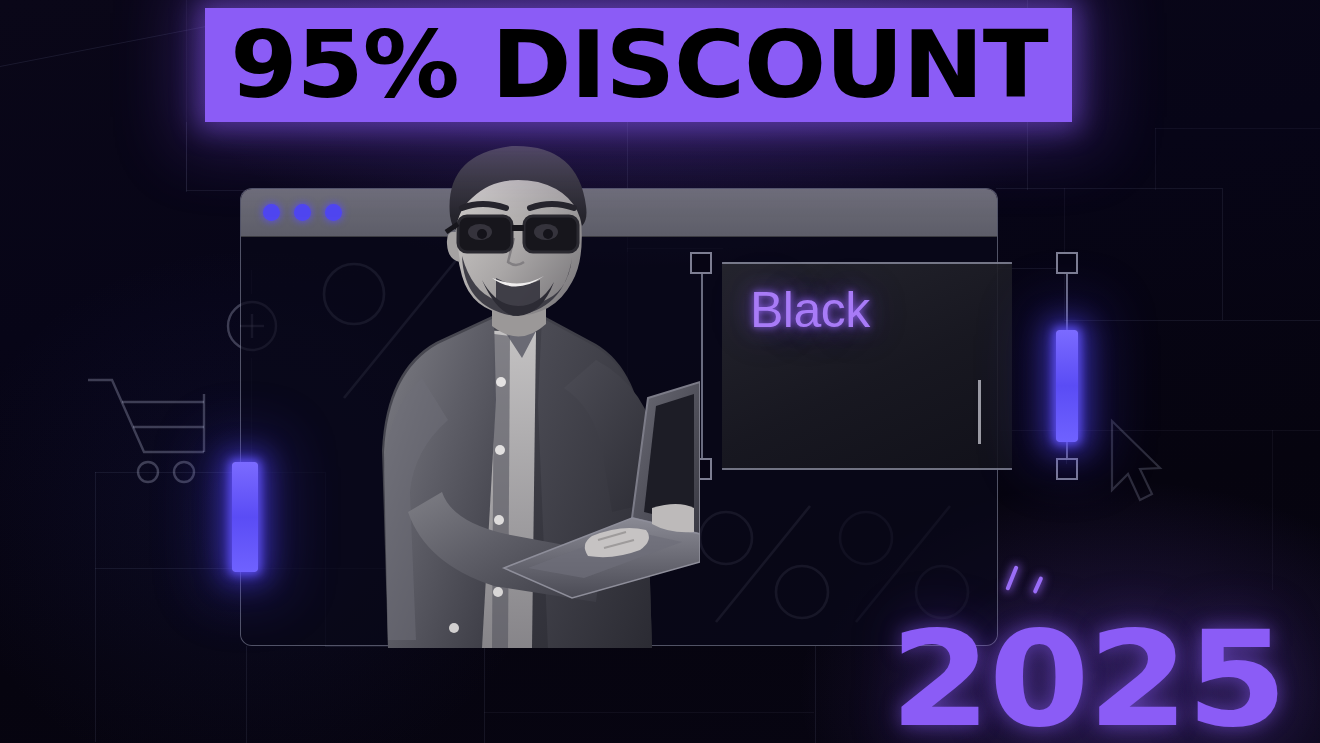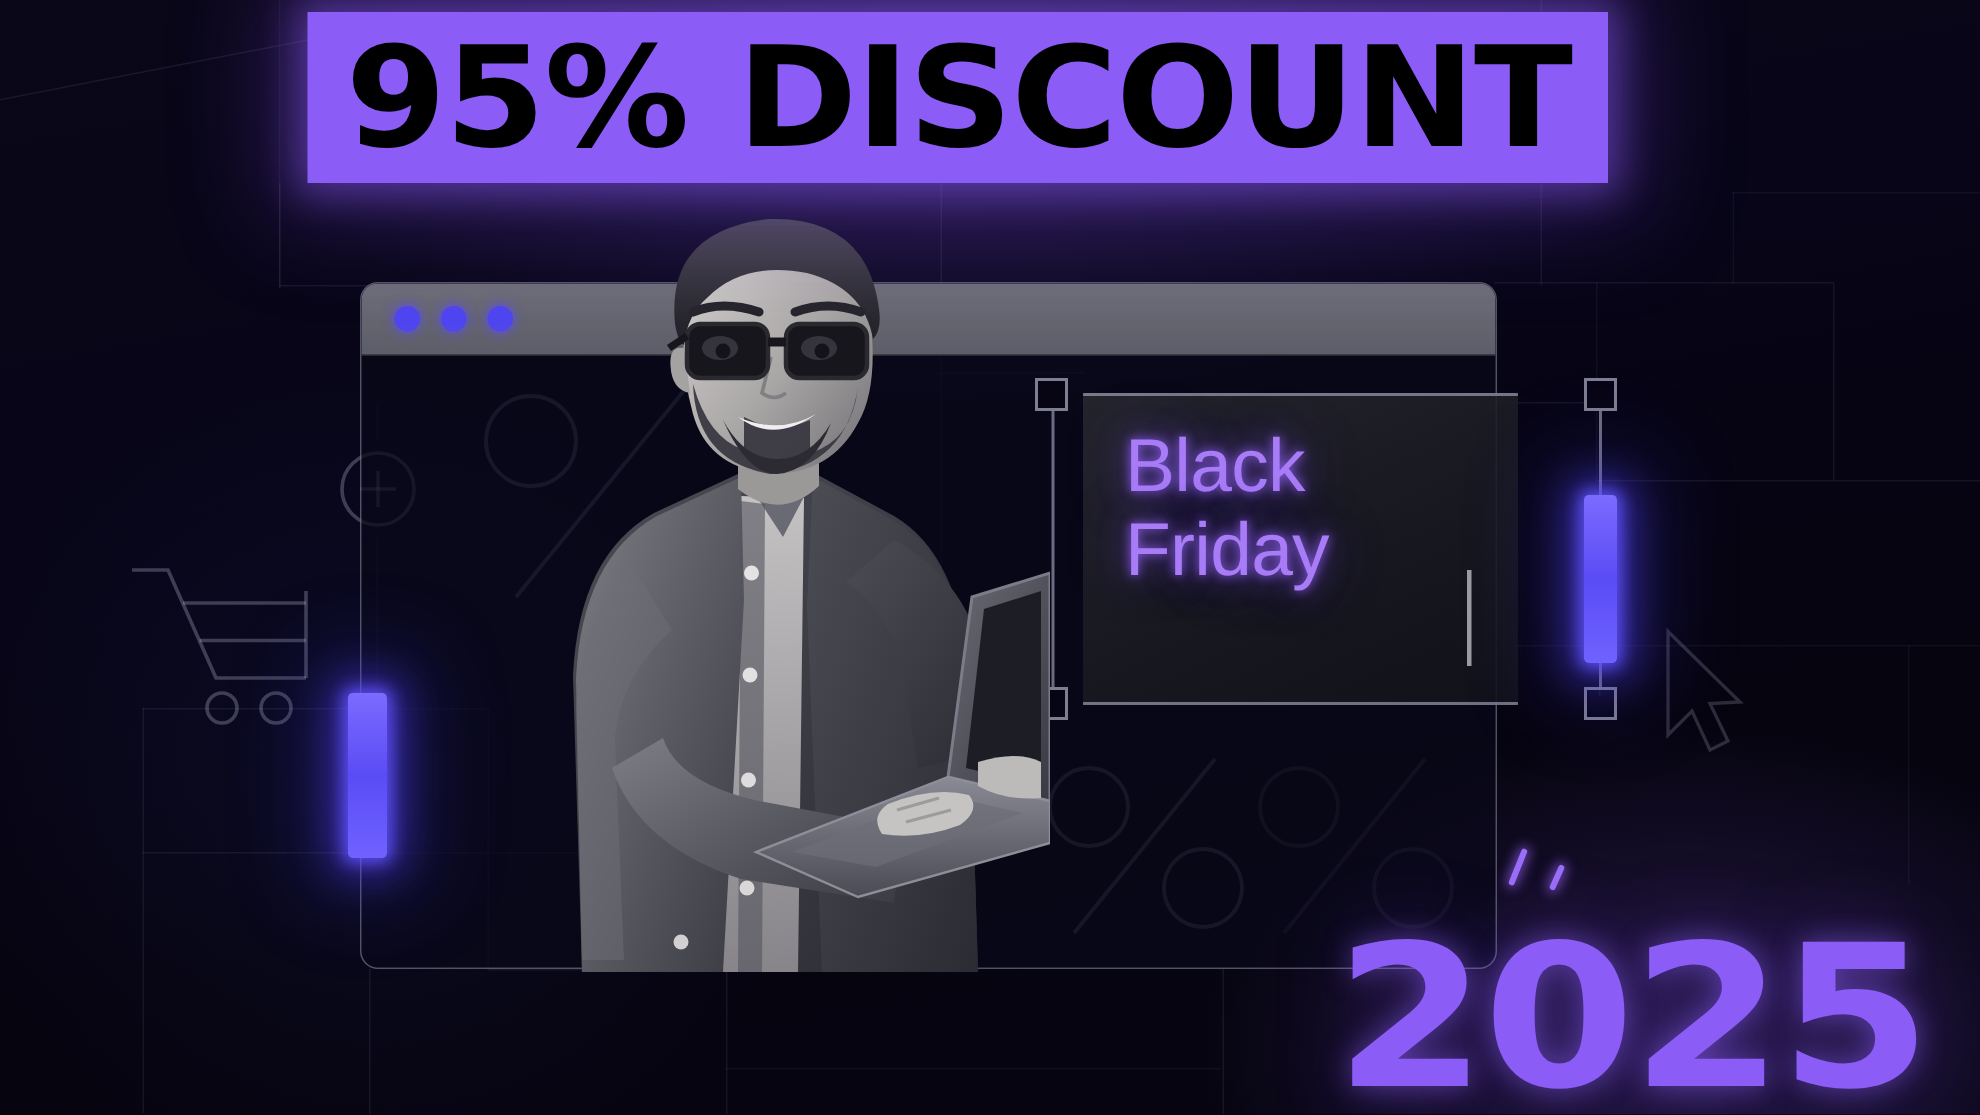--- a/index.html
+++ b/index.html
@@ -406,21 +406,20 @@
                  Q318 440 292 436 Q284 424 296 416 Z" fill="#c6c3c3"></path>
         <path d="M356 388 Q382 380 398 388 L398 412 Q374 414 356 404 Z" fill="#bdbaba"></path>
 
         <path d="M302 420 L330 412 M308 428 L338 420" stroke="#9e9b9b" stroke-width="2" fill="none"></path>
       </g>
     </svg>
   </div>
 
   <div id="bf-text">
     <div>Black</div>
-    <div>Friday</div>
   </div>
   <div id="bf-caret"></div>
 
   <div class="bluebar" style="left:232px;top:462px;width:26px;height:110px;"></div>
 
   <div id="discount">
     <span id="discount-text">95% DISCOUNT</span>
   </div>
 
   <div class="spark" style="left:1010px;top:565px;width:4px;height:26px;transform:rotate(22deg);"></div>

